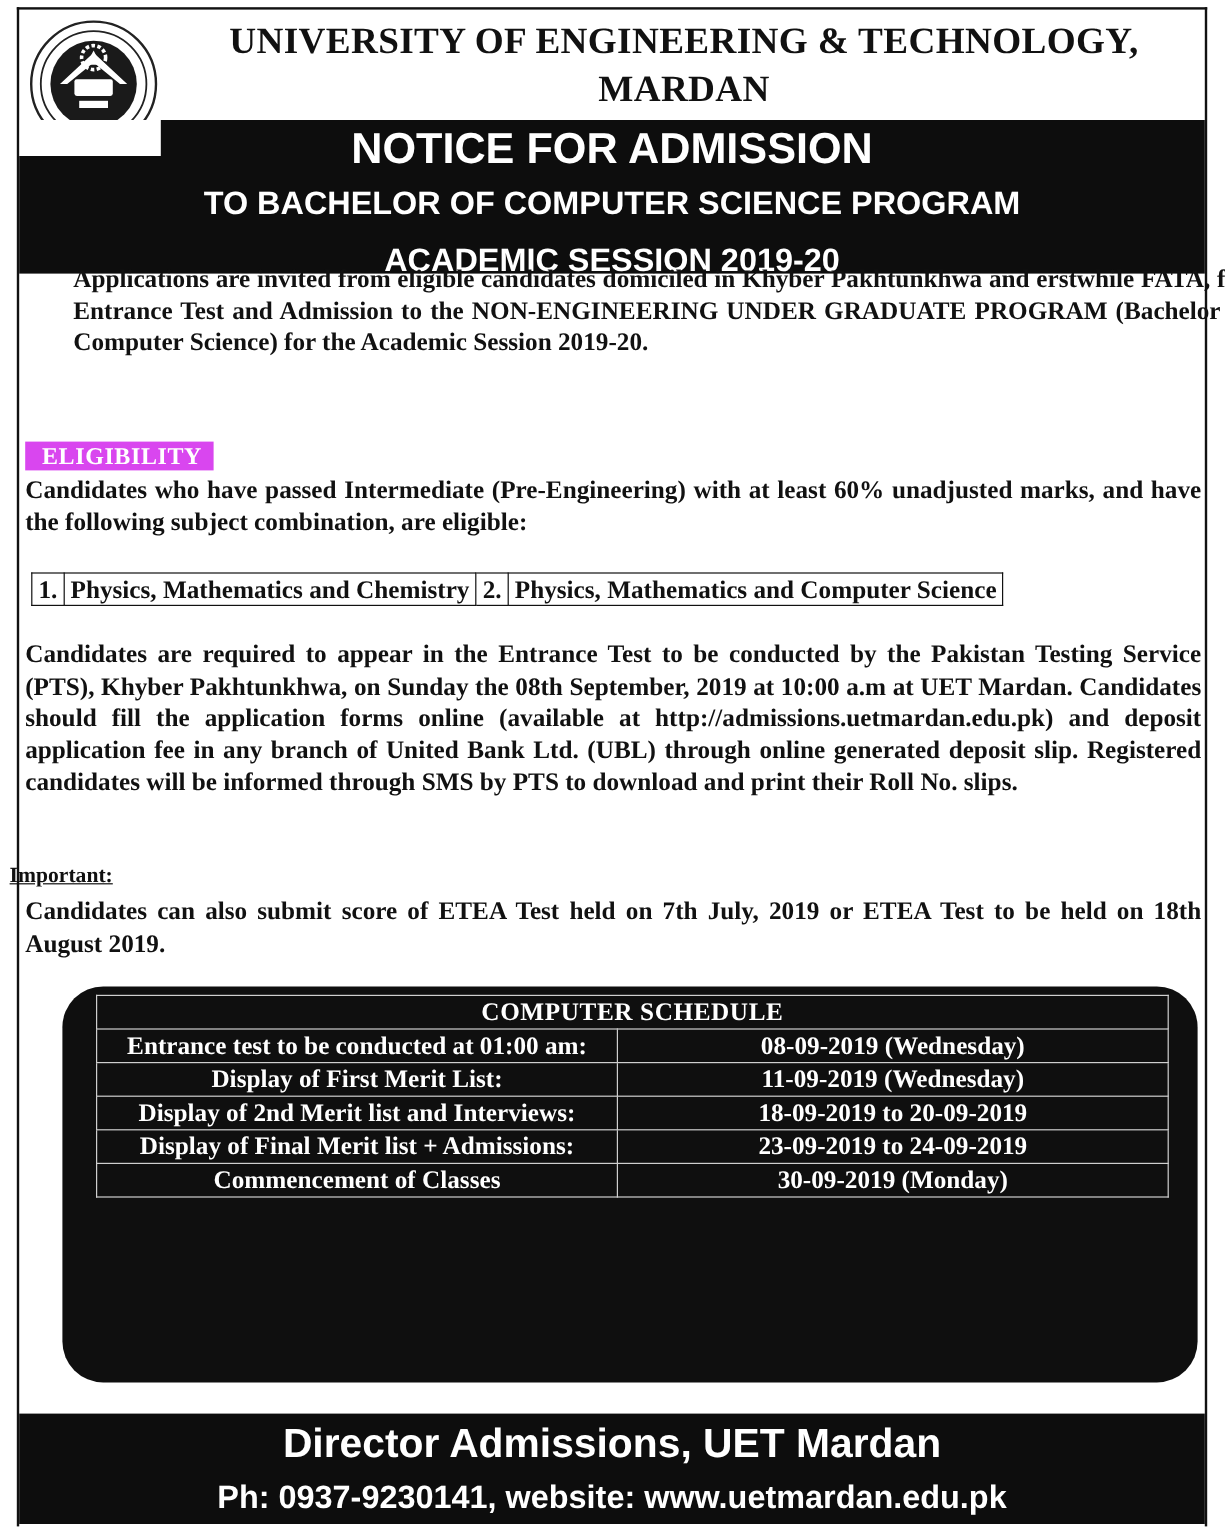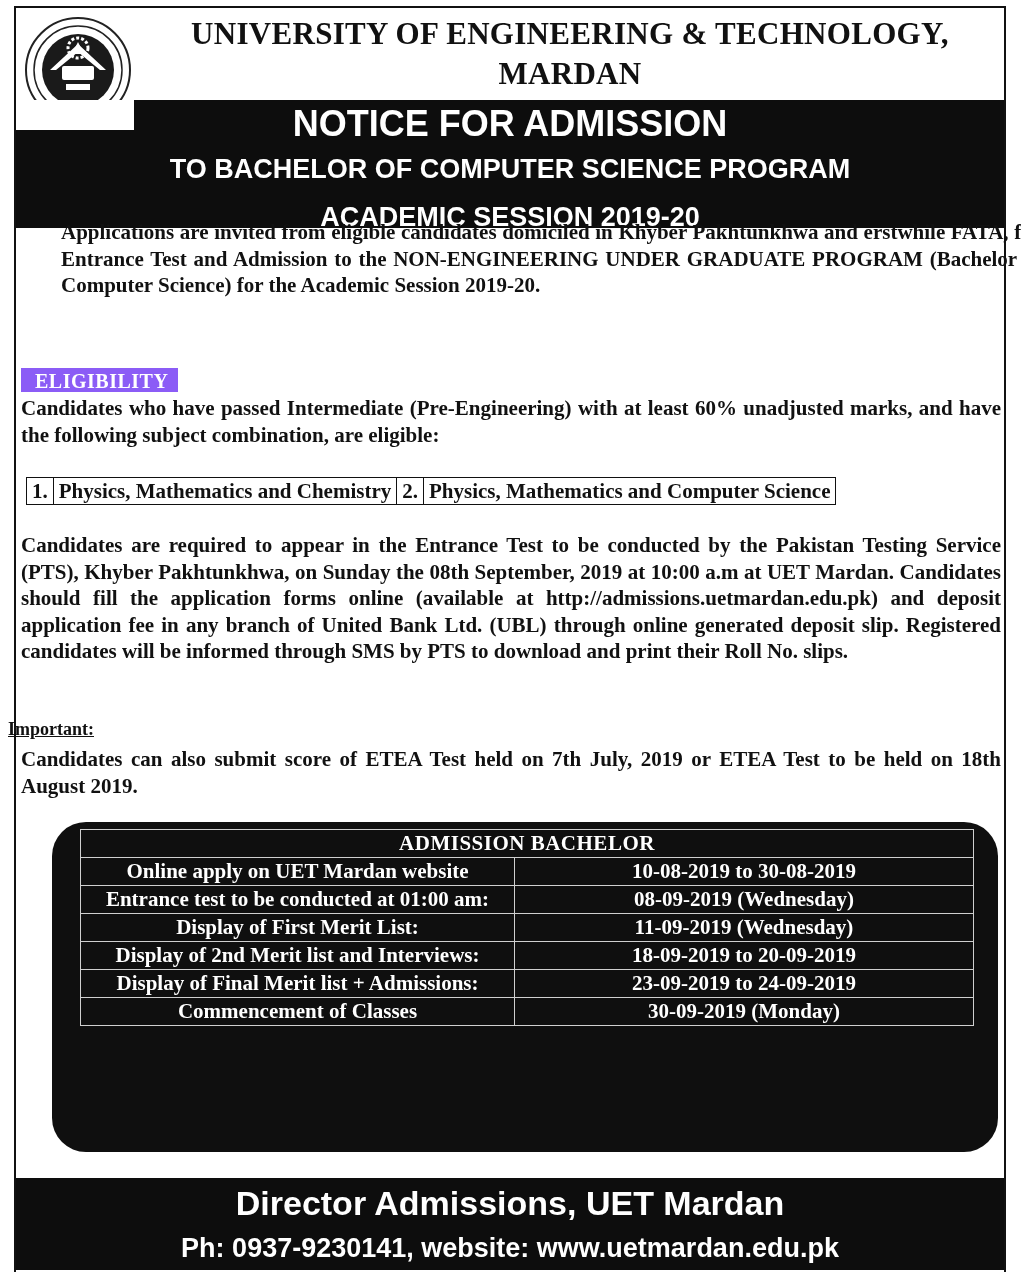--- a/index.html
+++ b/index.html
@@ -7,21 +7,21 @@
   .frame { position: absolute; left: 14px; top: 6px; width: 992px; height: 1266px; border-left: 2px solid #111; border-right: 2px solid #111; border-top: 2px solid #111; box-sizing: border-box; }
   .logo { position: absolute; left: 22px; top: 14px; width: 112px; height: 112px; }
   .uni-title { position: absolute; left: 120px; top: 14px; width: 900px; text-align: center; font-family: Liberation Serif, serif; font-weight: bold; font-size: 31px; line-height: 40px; color: #111; letter-spacing: 0.3px; }
   .header-band { position: absolute; left: 16px; top: 100px; width: 988px; height: 128px; background: #0d0d0d; }
   .header-band .white-notch { position: absolute; left: 0; top: 0; width: 118px; height: 30px; background: #fff; }
   .notice-title { position: absolute; left: 16px; top: 102px; width: 988px; text-align: center; color: #fff; font-family: "Liberation Sans", sans-serif; font-weight: bold; font-size: 36px; line-height: 44px; }
   .notice-sub1 { position: absolute; left: 16px; top: 150px; width: 988px; text-align: center; color: #fff; font-family: "Liberation Sans", sans-serif; font-weight: bold; font-size: 27px; line-height: 38px; }
   .notice-sub2 { position: absolute; left: 16px; top: 198px; width: 988px; text-align: center; color: #fff; font-family: "Liberation Sans", sans-serif; font-weight: bold; font-size: 27px; line-height: 38px; }
   .para { position: absolute; left: 21px; width: 980px; font-family: "Liberation Serif", serif; font-weight: bold; font-size: 21px; line-height: 26.5px; text-align: justify; }
   .p-intro { top: 219px; margin-left: 40px; }
-  .elig-badge { position: absolute; left: 21px; top: 368px; padding: 0 10px 0 14px; height: 24px; line-height: 26px; background: #8b5cf6; color: #fff; font-weight: bold; font-size: 20px; letter-spacing: 0.5px; }
+  .elig-badge { position: absolute; left: 21px; top: 368px; padding: 0 10px 0 14px; height: 24px; line-height: 26px; background: #d946ef; color: #fff; font-weight: bold; font-size: 20px; letter-spacing: 0.5px; }
   .p-elig { top: 395px; }
   .subjects { position: absolute; left: 26px; top: 477px; border-collapse: collapse; font-weight: bold; font-size: 21px; }
   .subjects td { border: 1.5px solid #111; padding: 0 5px; height: 26px; line-height: 26px; }
   .p-test { top: 532px; }
   .imp-label { position: absolute; left: 8px; top: 719px; font-weight: bold; font-size: 18px; text-decoration: underline; }
   .p-imp { top: 746px; }
   .sched-box { position: absolute; left: 52px; top: 822px; width: 946px; height: 330px; background: #0f0f0f; border-radius: 34px 34px 34px 34px; }
   .sched-table { position: absolute; left: 80px; top: 829px; width: 894px; border-collapse: collapse; color: #fff; font-weight: bold; font-size: 21px; }
   .sched-table td, .sched-table th { border: 1.5px solid #cfcfcf; text-align: center; padding: 0 4px; line-height: 27px; }
   .sched-table th { font-weight: bold; font-size: 21px; letter-spacing: 0.5px; height: 26px; }
@@ -81,25 +81,21 @@
 
 <div class="para p-test"><span>Candidates are required to appear in the Entrance Test to be conducted by the Pakistan Testing Service (PTS), Khyber Pakhtunkhwa, on Sunday the 08th September, 2019 at 10:00 a.m at UET Mardan. Candidates should fill the application forms online (available at </span><a class="link">http://admissions.uetmardan.edu.pk</a><span>) and deposit application fee in any branch of United Bank Ltd. (UBL) through online generated deposit slip. Registered candidates will be informed through SMS by PTS to download and print their Roll No. slips.</span></div>
 
 <div class="imp-label">Important:</div>
 <div class="para p-imp">Candidates can also submit score of ETEA Test held on 7th July, 2019 or ETEA Test to be held on 18th August 2019.</div>
 
 <div class="sched-box"></div>
 <table class="sched-table">
   <tbody>
       <tr>
-    <th colspan="2">ADMISSION BACHELOR</th>
-  </tr>
-  <tr>
-    <td class="c1">Online apply on UET Mardan website</td>
-    <td class="c2">10-08-2019 to 30-08-2019</td>
+    <th colspan="2">COMPUTER SCHEDULE</th>
   </tr>
   <tr>
     <td class="c1">Entrance test to be conducted at 01:00 am:</td>
     <td class="c2">08-09-2019 (Wednesday)</td>
   </tr>
   <tr>
     <td class="c1">Display of First Merit List:</td>
     <td class="c2">11-09-2019 (Wednesday)</td>
   </tr>
   <tr>

